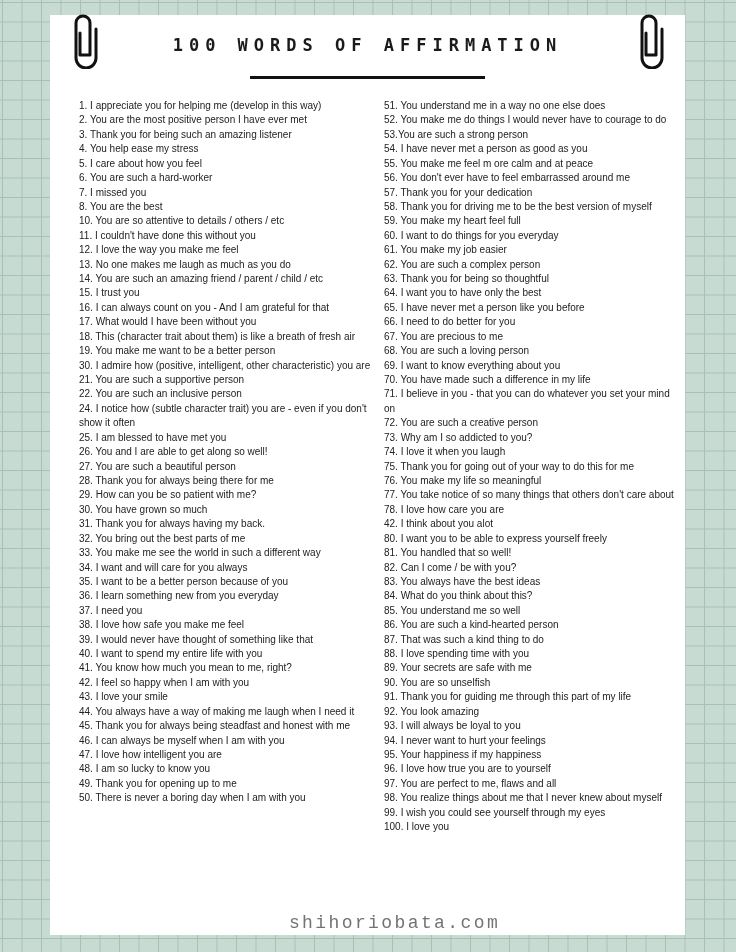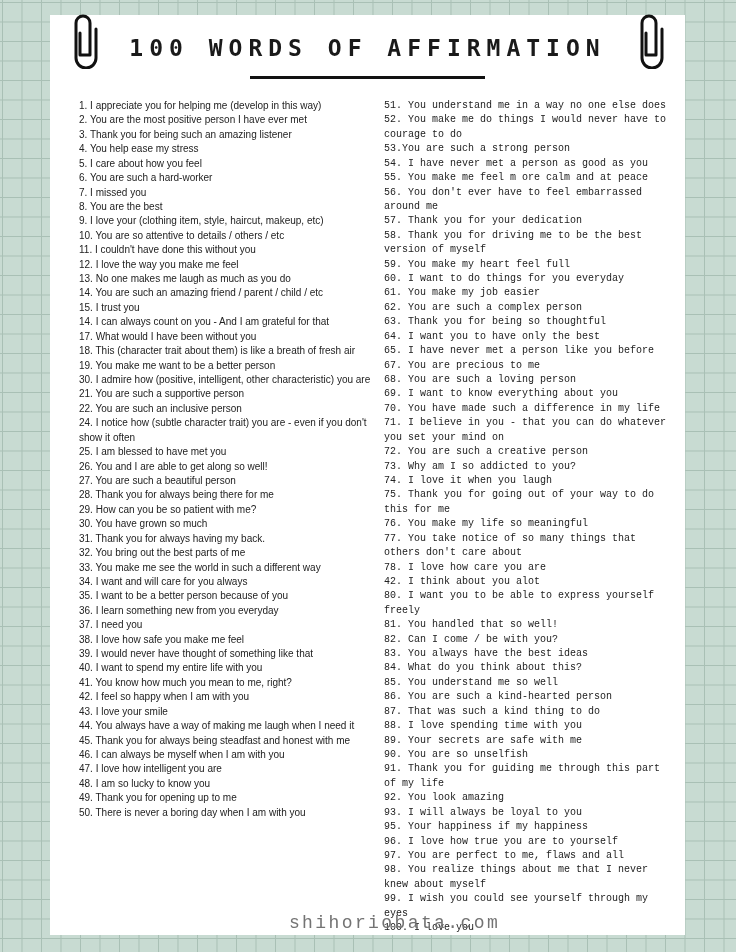--- a/index.html
+++ b/index.html
@@ -16,34 +16,34 @@
   .paper {
     position: absolute; left: 50px; top: 15px; width: 635px; height: 920px;
     background: #ffffff;
   }
   .clip { position: absolute; top: -2px; width: 30px; height: 56px; }
   .clip-left { left: 21px; }
   .clip-right { left: 587px; }
   .title {
     position: absolute; left: 0; width: 635px; top: 20px; text-align: center;
     font-family: "DejaVu Sans Mono", "Liberation Mono", monospace;
-    font-weight: bold; font-size: 23px; letter-spacing: 6px; color: #1a1a1a;
+    font-weight: bold; font-size: 17px; letter-spacing: 6px; color: #1a1a1a;
     margin: 0;
   }
   .title-rule {
     position: absolute; left: 200px; top: 61px; width: 235px; height: 3px;
     background: #111;
   }
   .col {
     position: absolute; top: 84px; width: 300px;
     font-size: 10px; line-height: 14.42px; color: #222;
     list-style: none; margin: 0; padding: 0;
   }
   .col-left { left: 29px; }
-  .col-right { left: 334px; width: 292px; font-family: Liberation Mono, monospace; }
+  .col-right { left: 334px; width: 292px; }
   .col li { margin: 0; padding: 0; }
   .footer {
     position: absolute; left: 0; width: 689px; top: 898px; text-align: center;
     font-family: "Liberation Mono", "DejaVu Sans Mono", monospace;
     font-size: 18px; letter-spacing: 2.4px; color: #737373;
   }
 </style>
 </head>
 <body>
 
@@ -62,28 +62,27 @@
 
   <ol class="col col-left" id="left-col">
       <li>1.  I appreciate you for helping me (develop in this way)</li>
       <li>2. You are the most positive person I have ever met</li>
       <li>3. Thank you for being such an amazing listener</li>
       <li>4. You help ease my stress</li>
       <li>5. I care about how you feel</li>
       <li>6. You are such a hard-worker</li>
       <li>7. I missed you</li>
       <li>8. You are the best</li>
-      <li>9. I love your (clothing item, style, haircut, makeup, etc)</li>
       <li>10. You are so attentive to details / others / etc</li>
       <li>11. I couldn't have done this without you</li>
       <li>12. I love the way you make me feel</li>
       <li>13. No one makes me laugh as much as you do</li>
       <li>14. You are such an amazing friend / parent / child / etc</li>
       <li>15. I trust you</li>
-      <li>14. I can always count on you - And I am grateful for that</li>
+      <li>16. I can always count on you - And I am grateful for that</li>
       <li>17. What would I have been without you</li>
       <li>18. This (character trait about them) is like a breath of fresh air</li>
       <li>19. You make me want to be a better person</li>
       <li>30. I admire how (positive, intelligent, other characteristic) you are</li>
       <li>21. You are such a supportive person</li>
       <li>22. You are such an inclusive person</li>
       <li>24. I notice how (subtle character trait) you are - even if you don't show it often</li>
       <li>25. I am blessed to have met you</li>
       <li>26. You and I are able to get along so well!</li>
       <li>27. You are such a beautiful person</li>
@@ -120,20 +119,21 @@
       <li>56. You don't ever have to feel embarrassed around me</li>
       <li>57. Thank you for your dedication</li>
       <li>58. Thank you for driving me to be the best version of myself</li>
       <li>59. You make my heart feel full</li>
       <li>60. I want to do things for you everyday</li>
       <li>61. You make my job easier</li>
       <li>62. You are such a complex person</li>
       <li>63. Thank you for being so thoughtful</li>
       <li>64. I want you to have only the best</li>
       <li>65. I have never met a person like you before</li>
+      <li>66. I need to do better for you</li>
       <li>67. You are precious to me</li>
       <li>68. You are such a loving person</li>
       <li>69. I want to know everything about you</li>
       <li>70. You have made such a difference in my life</li>
       <li>71. I believe in you - that you can do whatever you set your mind on</li>
       <li>72. You are such a creative person</li>
       <li>73. Why am I so addicted to you?</li>
       <li>74. I love it when you laugh</li>
       <li>75. Thank you for going out of your way to do this for me</li>
       <li>76. You make my life so meaningful</li>
@@ -147,20 +147,21 @@
       <li>84. What do you think about this?</li>
       <li>85. You understand me so well</li>
       <li>86. You are such a kind-hearted person</li>
       <li>87. That was such a kind thing to do</li>
       <li>88. I love spending time with you</li>
       <li>89. Your secrets are safe with me</li>
       <li>90. You are so unselfish</li>
       <li>91. Thank you for guiding me through this part of my life</li>
       <li>92. You look amazing</li>
       <li>93. I will always be loyal to you</li>
+      <li>94. I never want to hurt your feelings</li>
       <li>95. Your happiness if my happiness</li>
       <li>96. I love how true you are to yourself</li>
       <li>97. You are perfect to me, flaws and all</li>
       <li>98. You realize things about me that I never knew about myself</li>
       <li>99. I wish you could see yourself through my eyes</li>
       <li>100. I love you</li>
     </ol>
 
   <div class="footer">shihoriobata.com</div>
 </div>

